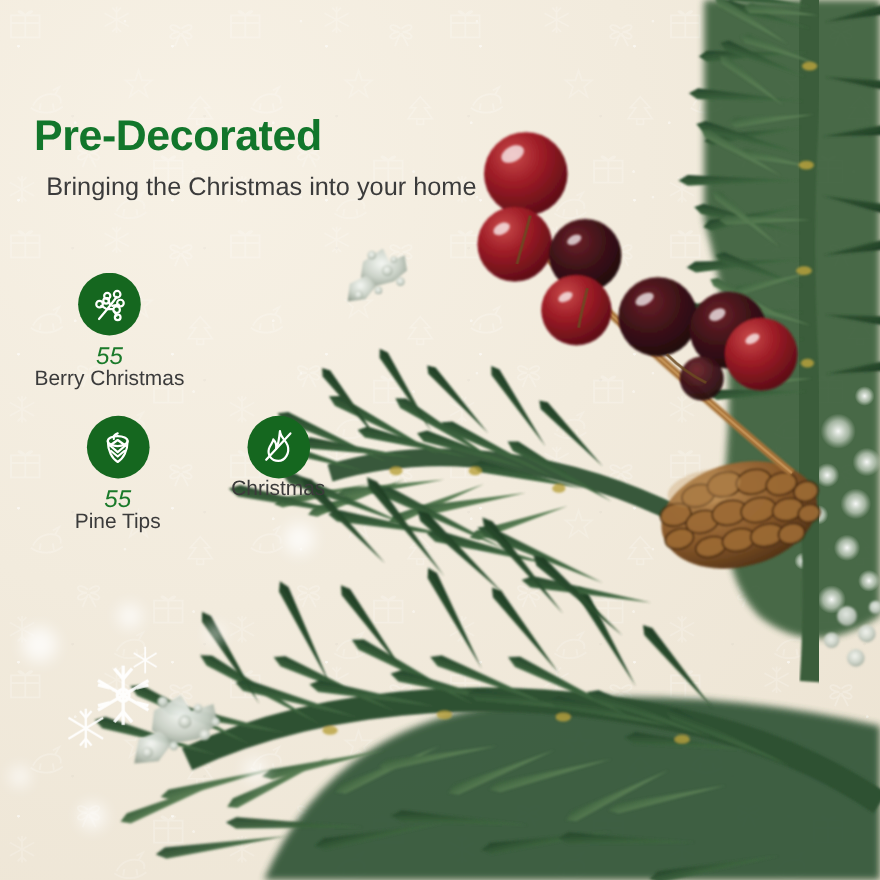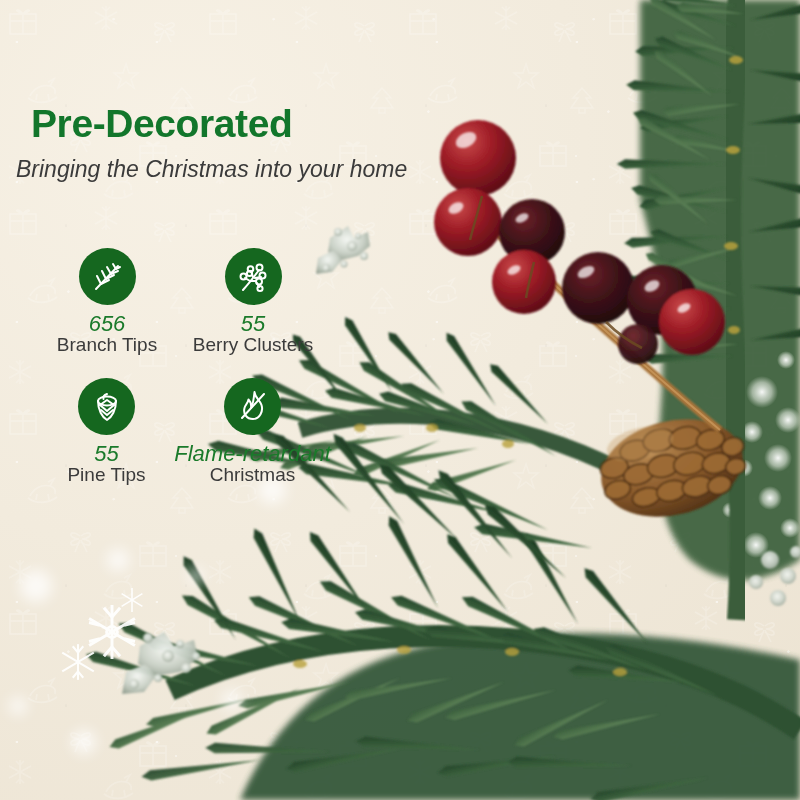--- a/index.html
+++ b/index.html
@@ -55,27 +55,26 @@
     top: 104px;
     font-size: 39px;
     font-weight: bold;
     color: #12762b;
     letter-spacing: -0.4px;
     line-height: 1;
     white-space: nowrap;
   }
   .subhead {
     position: absolute;
-    left: 16px;
+    left: 42px;
     top: 158px;
     font-size: 23px;
     color: #3b3b3b;
     line-height: 1;
     white-space: nowrap;
-    font-style: italic;
   }
 
   
   .features {
     position: absolute;
     left: 30px;
     top: 248px;
     width: 300px;
   }
   .feat-row {
@@ -550,54 +549,39 @@
     </g>
   </svg>
 
   <div class="headline">Pre-Decorated</div>
   <div class="subhead">Bringing the Christmas into your home</div>
 
   <div class="features">
 
     <div class="feat-row">
 
-      <div class="feat">
-        <div class="badge">
-          <span>
-            <svg width="36" height="36" viewBox="0 0 36 36" fill="none" stroke="#ffffff" stroke-width="2" stroke-linecap="round" stroke-linejoin="round">
-              <line x1="7" y1="30" x2="29" y2="7"></line>
-              <path d="M12 25 L8 17 M12 25 L20 21"></path>
-              <path d="M17 20 L13 12 M17 20 L25 16"></path>
-              <path d="M22 15 L18 8 M22 15 L29 12"></path>
-              <path d="M27 10 L24 5 M27 10 L31 8"></path>
-            </svg>
-          </span>
-        </div>
-        <div class="feat-value">656</div>
-        <div class="feat-label">Branch Tips</div>
-      </div>
 
       <div class="feat col2">
         <div class="badge">
           <span>
             <svg width="36" height="36" viewBox="0 0 36 36" fill="none" stroke="#ffffff" stroke-width="2" stroke-linecap="round" stroke-linejoin="round">
               <path d="M8 31 C14 24 19 18 24 11"></path>
               <path d="M15 22 L10 19 M15 22 L21 22 M18 18 L16 12 M20 19 L26 18 M22 24 L24 28"></path>
               <circle cx="8.5" cy="17.5" r="3"></circle>
               <circle cx="14.5" cy="14.5" r="2.6"></circle>
               <circle cx="24" cy="22.5" r="3"></circle>
               <circle cx="15.5" cy="10" r="2.8"></circle>
               <circle cx="27.5" cy="16.5" r="3"></circle>
               <circle cx="24.5" cy="8.5" r="3"></circle>
               <circle cx="25" cy="29.5" r="2.6"></circle>
             </svg>
           </span>
         </div>
         <div class="feat-value">55</div>
-        <div class="feat-label">Berry Clusters</div>
+        <div class="feat-label">Berry Christmas</div>
       </div>
 
     </div>
 
     <div class="feat-row">
 
       <div class="feat">
         <div class="badge">
           <span>
             <svg width="36" height="36" viewBox="0 0 36 36" fill="none" stroke="#ffffff" stroke-width="2" stroke-linecap="round" stroke-linejoin="round">
@@ -618,21 +602,20 @@
         <div class="badge">
           <span>
             <svg width="36" height="36" viewBox="0 0 36 36" fill="none" stroke="#ffffff" stroke-width="2" stroke-linecap="round" stroke-linejoin="round">
               <path d="M19.5 4 C20 10 25 12 26.5 17 C28.5 23.5 24.5 31 18 31
                        C11.5 31 8 25.5 9.5 20 C10.5 16.5 13 15 13.5 11.5
                        C16 14 16.5 17 16 20 C17.5 17.5 18.5 14 19.5 4 Z"></path>
               <line x1="7" y1="30" x2="29" y2="6"></line>
             </svg>
           </span>
         </div>
-        <div class="feat-value">Flame-retardant</div>
         <div class="feat-label">Christmas</div>
       </div>
 
     </div>
 
   </div>
 
 </div>
 
 </body></html>

